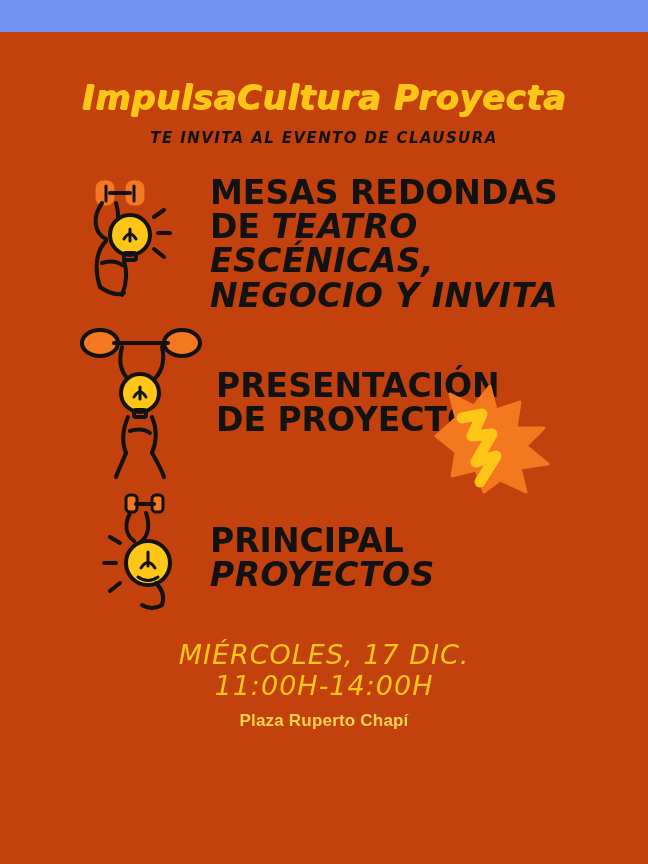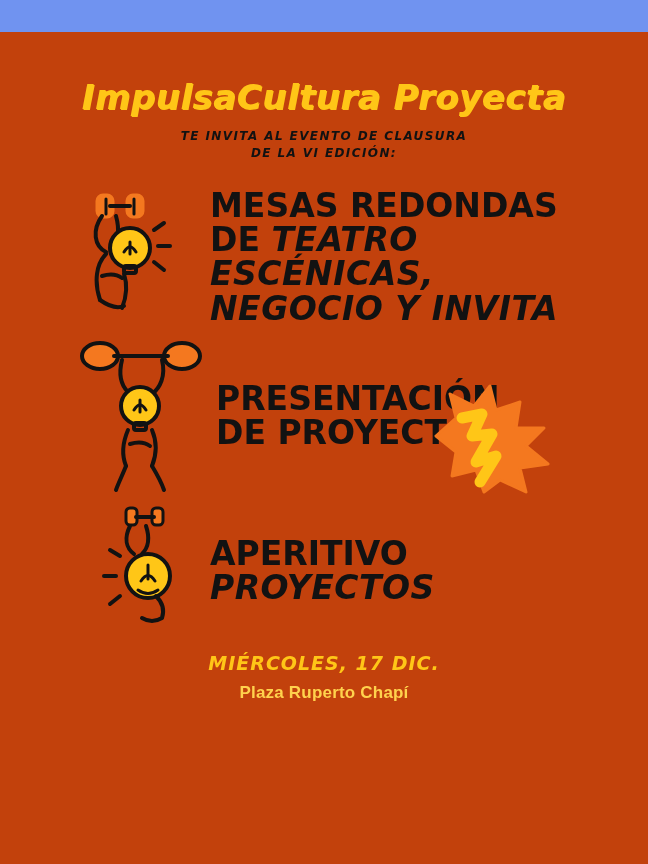--- a/index.html
+++ b/index.html
@@ -36,21 +36,21 @@
     letter-spacing: 0.5px;
     line-height: 1;
     text-shadow: 1px 1px 0 #ffc617;
   }
   .sub {
     margin-top: 14px;
     color: #121212;
     font-family: "DejaVu Sans", sans-serif;
     font-weight: bold;
     font-style: italic;
-    font-size: 12px;
+    font-size: 15px;
     letter-spacing: 1.4px;
     line-height: 1.45;
   }
 
   
   .section {
     position: relative;
     display: flex;
     align-items: center;
   }
@@ -83,23 +83,23 @@
   #sec3 .headline { font-size: 33px; margin-left: 10px; }
 
   
   .footer {
     margin-top: 14px;
     text-align: center;
   }
   .foot-line {
     color: #ffc617;
     font-family: "DejaVu Sans", sans-serif;
-    font-weight: bold;
-    font-style: italic;
-    font-size: 19px;
+    font-weight: normal;
+    font-style: italic;
+    font-size: 27px;
     letter-spacing: 1px;
     line-height: 1.16;
   }
   .venue-sub {
     margin-top: 9px;
     color: #ffd24d;
     font-family: "Liberation Sans", sans-serif;
     font-size: 17px;
     font-weight: bold;
     letter-spacing: 0.2px;
@@ -118,21 +118,20 @@
 <body>
 
 <div class="poster">
 
   <div class="header">
     <div class="brand">
       <span>ImpulsaCultura Proyecta</span>
     </div>
     <div class="sub">
       <div>TE INVITA AL EVENTO DE CLAUSURA</div>
-      <div>DE LA VI EDICIÓN:</div>
     </div>
   </div>
 
   <div class="section" id="sec1">
     <div class="art">
       <svg width="120" height="130" viewBox="0 0 120 130" fill="none" stroke="#121212" stroke-width="4" stroke-linecap="round" stroke-linejoin="round">
 
         <g stroke="#f4781f" stroke-width="5">
           <rect x="26" y="6" width="14" height="20" rx="5" fill="#f4781f"></rect>
           <rect x="56" y="6" width="14" height="20" rx="5" fill="#f4781f"></rect>
@@ -221,23 +220,24 @@
         <path d="M38 86 q10 7 20 0" stroke="#121212" stroke-width="3" fill="none"></path>
 
         <path d="M56 92 q10 10 6 22 q-10 6 -20 0"></path>
 
         <line x1="20" y1="52" x2="10" y2="46"></line>
         <line x1="16" y1="72" x2="4" y2="72"></line>
         <line x1="20" y1="92" x2="10" y2="100"></line>
       </svg>
     </div>
     <div class="headline">
-      <div class="normal">APERITIVO</div>
+      <div class="normal">PRINCIPAL</div>
       <div class="ital">PROYECTOS</div>
     </div>
   </div>
 
   <div class="footer">
     <div class="foot-line">MIÉRCOLES, 17 DIC.</div>
+    <div class="foot-line">11:00H-14:00H</div>
     <div class="venue-sub">Plaza Ruperto Chapí</div>
   </div>
 
 </div>
 
 </body></html>

